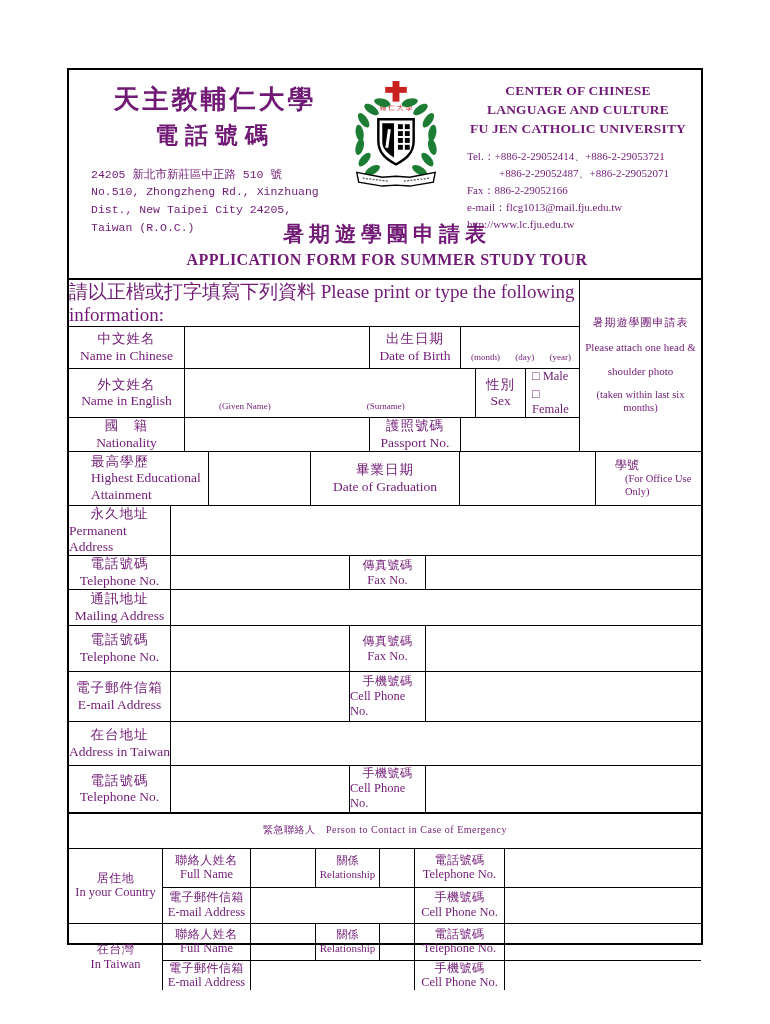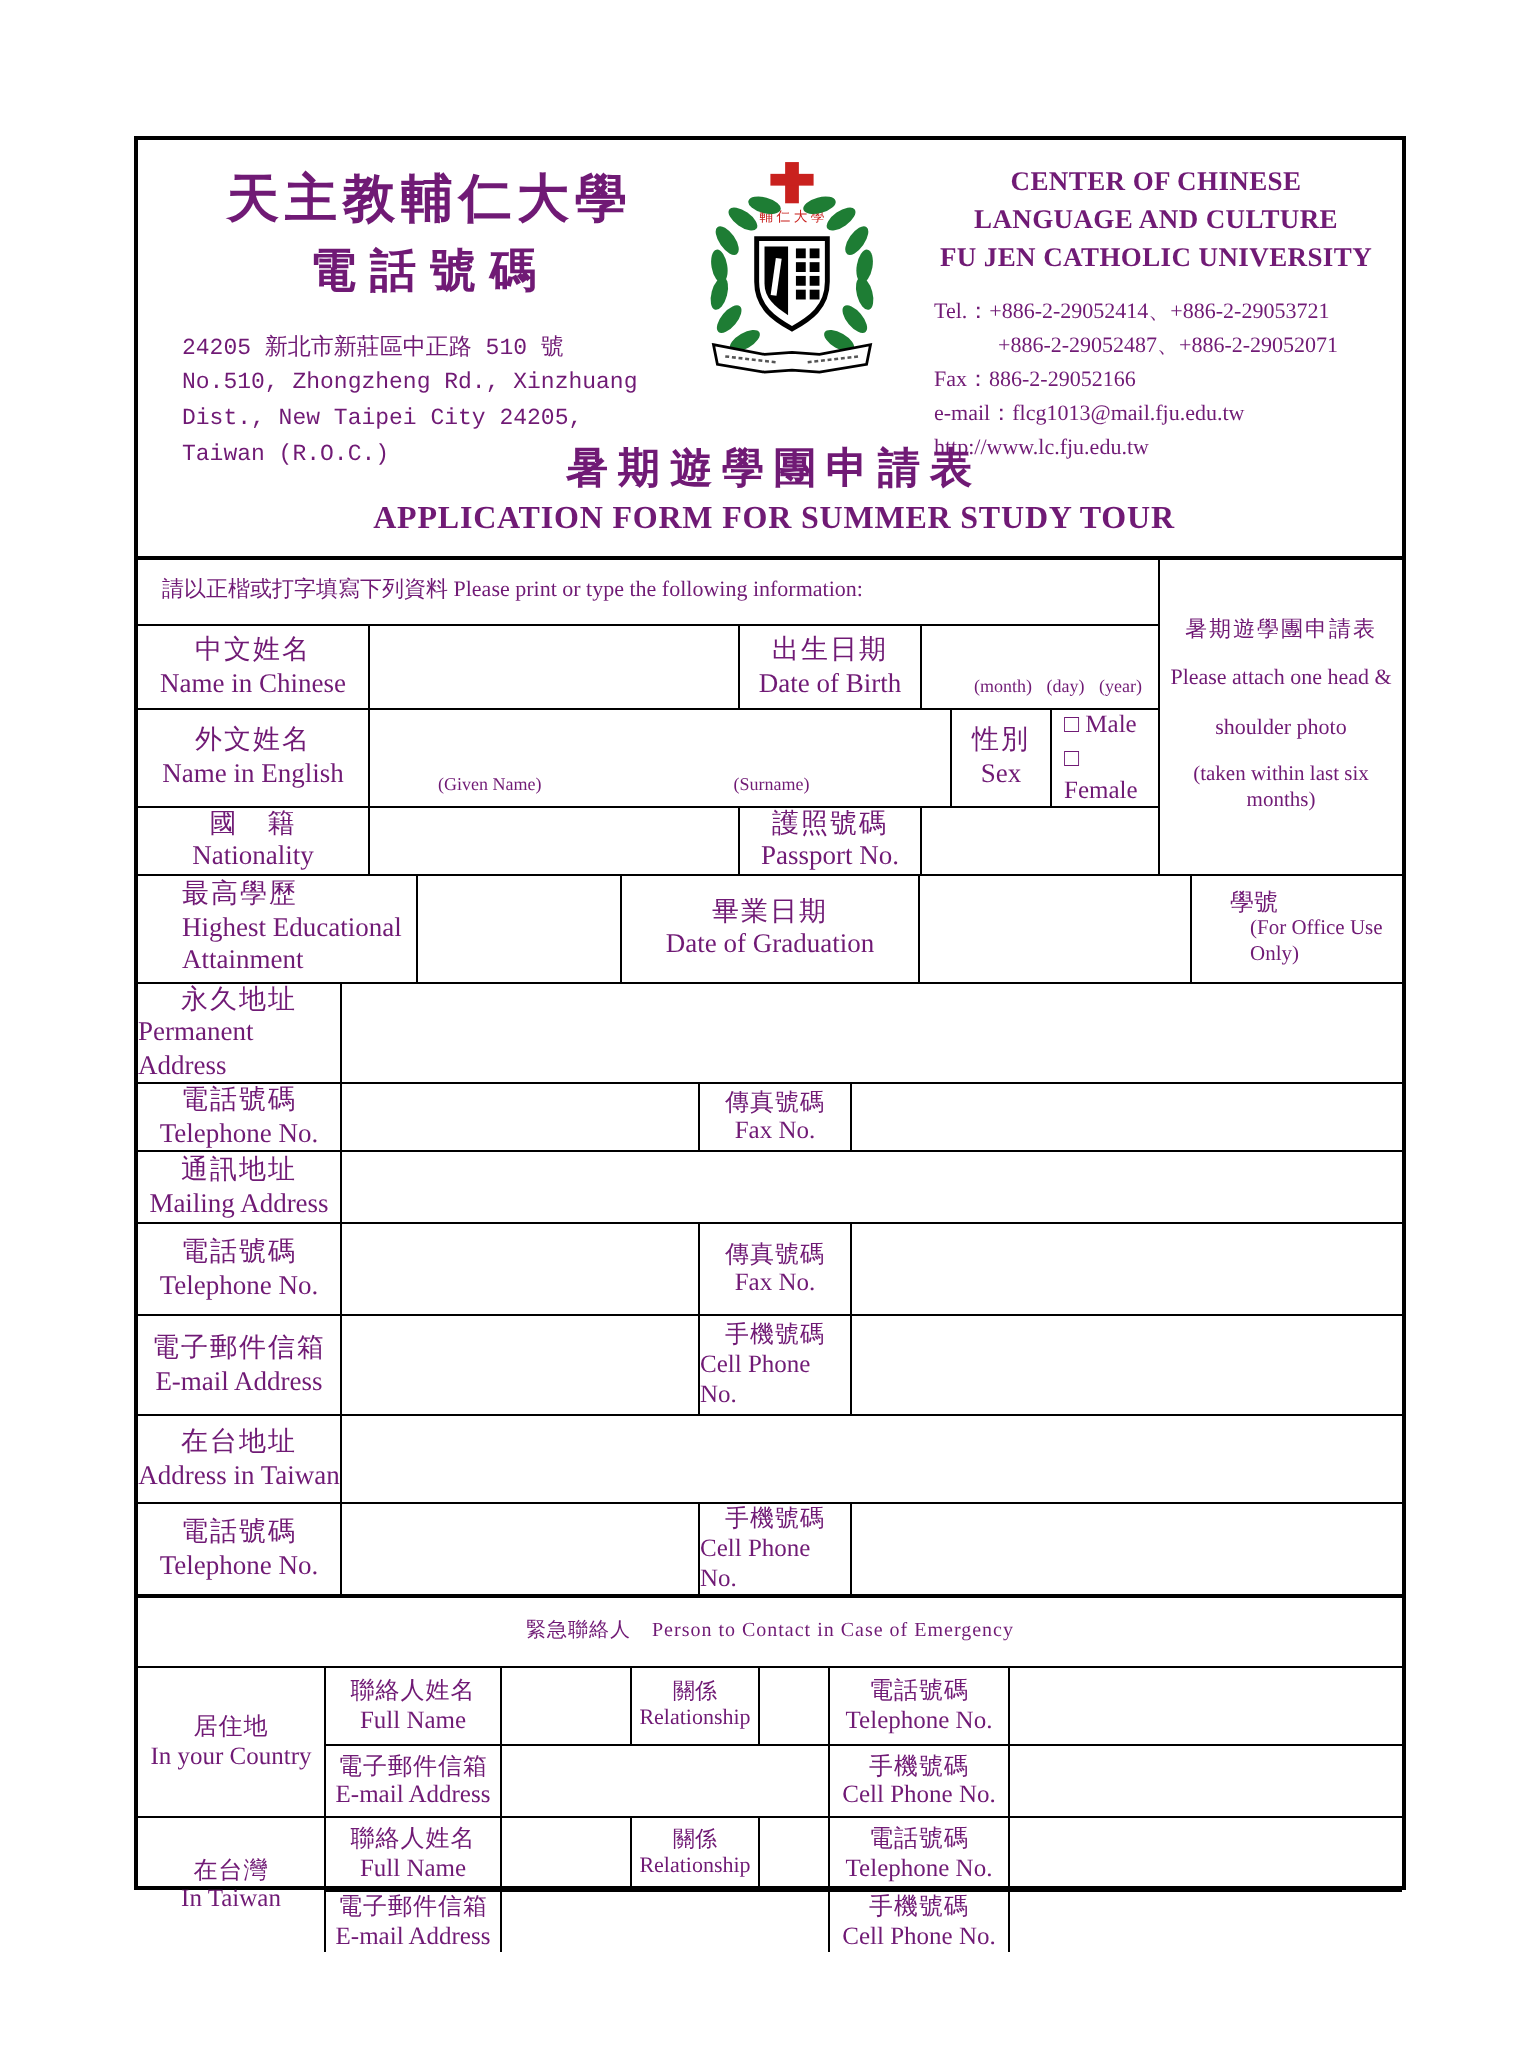--- a/index.html
+++ b/index.html
@@ -33,24 +33,24 @@
   .cn{font-size:13.5px;letter-spacing:1px;}
   .en{font-size:13.5px;}
   .left-col{display:flex;flex-direction:column;flex:0 0 510px;}
   .sub{display:flex;border-top:1px solid #000;box-sizing:border-box;}
   .sub.first{border-top:none;}
   .photo-cell{flex:1;display:flex;flex-direction:column;align-items:center;justify-content:center;
               gap:11px;text-align:center;padding:6px 3px;}
   .photo-cell .p-cn{font-size:11px;letter-spacing:1px;}
   .photo-cell .p-en{font-size:11px;}
   .photo-cell .p-sm{font-size:10.5px;}
-  .instr{justify-content:center;align-items:flex-start;padding-left:12px;font-size:11px;}
+  .instr{justify-content:center;align-items:flex-start;font-size:19px;}
   .subline{font-size:9px;}
   .bottomed{flex-direction:row;align-items:flex-end;padding-bottom:5px;}
-  .dob-val{justify-content:space-between;padding-left:26px;padding-right:8px;align-items:flex-end;}
+  .dob-val{justify-content:space-between;padding-left:10px;padding-right:8px;align-items:flex-end;}
   .nameen-val{justify-content:flex-start;gap:96px;padding-left:34px;}
   .sexopts{align-items:flex-start;justify-content:center;padding-left:6px;gap:2px;}
   .sexopts .opt{font-size:12.5px;}
   .leftalign{align-items:flex-start;text-align:right;padding-left:5px;margin-left:17px;}
   .stuno{align-items:flex-start;justify-content:center;padding-left:19px;font-size:12px;}
   .stuno .sub2{font-size:10.5px;padding-left:10px;}
   .emheader{flex-direction:row;justify-content:center;align-items:center;font-size:10px;letter-spacing:.5px;}
   .sm .cn{font-size:12px;letter-spacing:.5px;}
   .sm .en{font-size:12.5px;}
   .xs .cn{font-size:11px;letter-spacing:0;}

